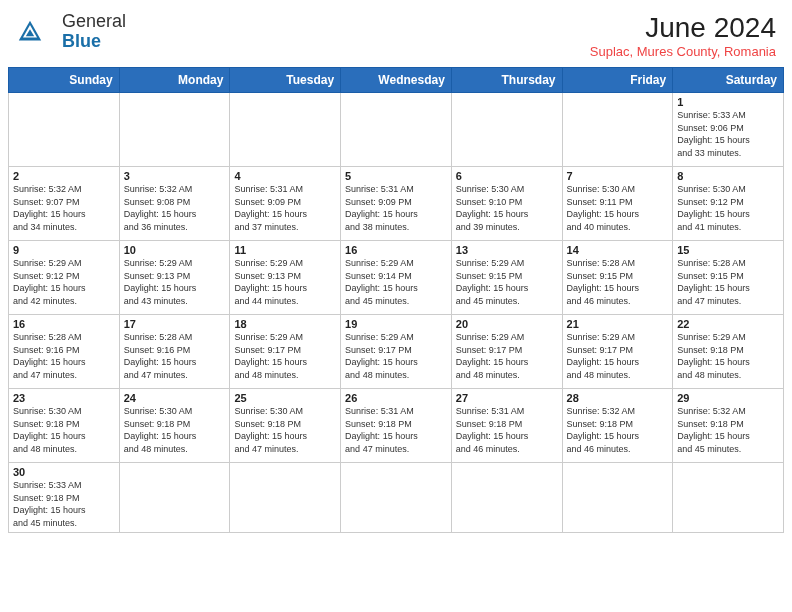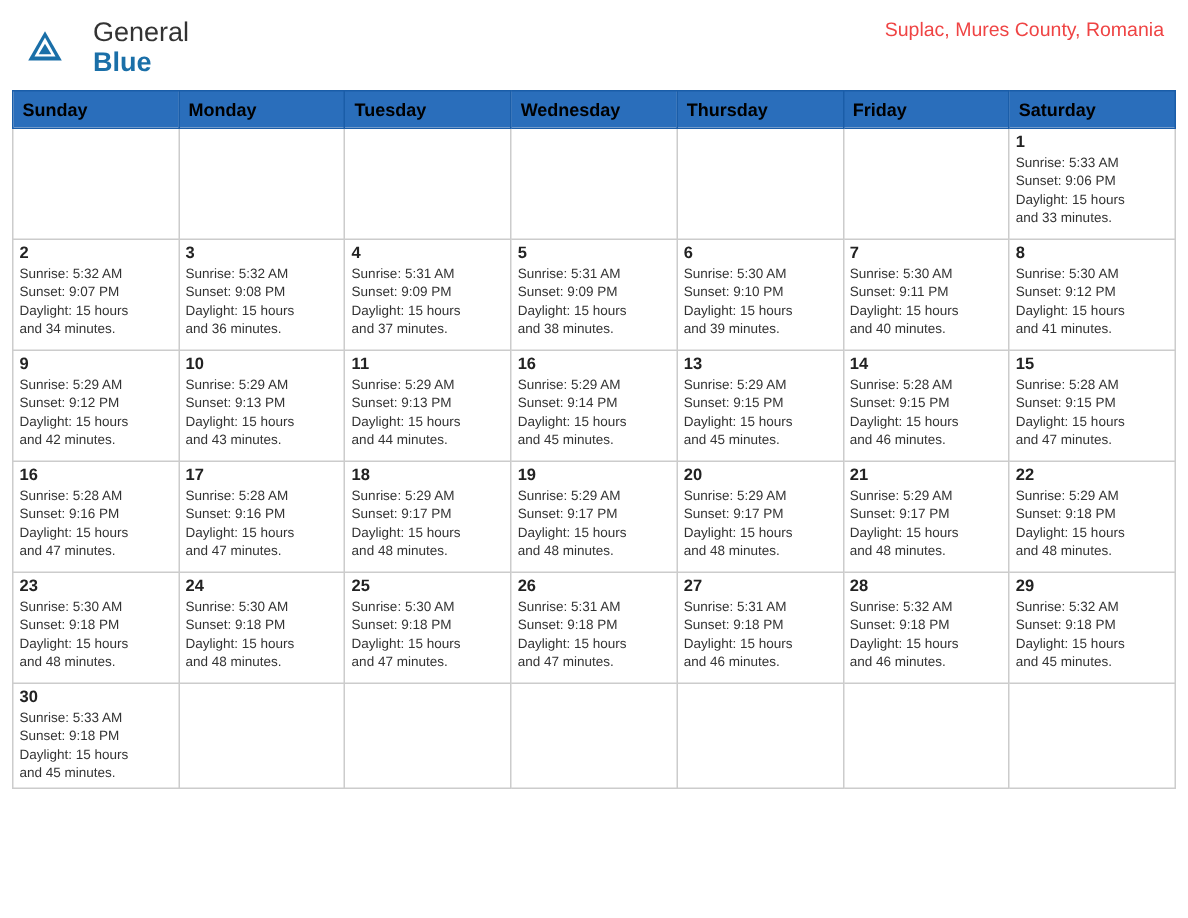--- a/index.html
+++ b/index.html
@@ -50,25 +50,25 @@
       font-size: 13px;
       color: #ef4444;
     }
     .calendar {
       width: calc(100% - 16px);
       margin: 0 8px;
       border-collapse: collapse;
     }
     .calendar thead tr th {
       background: #2a6ebb;
-      color: #000000;
+      color: #ffffff;
       font-size: 12px;
       font-weight: bold;
       padding: 5px 6px;
-      text-align: left;
+      text-align: right;
       border: 1px solid #1a5da8;
     }
     .calendar tbody tr td {
       border: 1px solid #ccc;
       vertical-align: top;
       padding: 3px 4px;
       font-size: 9.5px;
       color: #333;
       background: #fff;
       width: calc(100% / 7);
@@ -110,20 +110,21 @@
         <polygon points="20,4 36,32 4,32" fill="#1a6fa8"></polygon>
         <polygon points="20,10 30,28 10,28" fill="#fff"></polygon>
         <polygon points="20,16 26,26 14,26" fill="#1a6fa8"></polygon>
       </svg>
       <div class="logo-text">
         <span class="general">General</span><br>
         <span class="blue">Blue</span>
       </div>
     </div>
     <div class="title-section">
+      <div class="month-year">June 2024</div>
       <div class="location">Suplac, Mures County, Romania</div>
     </div>
   </div>
 
   <table class="calendar">
     <thead>
       <tr>
         <th class="col-sun">Sunday</th>
         <th class="col-mon">Monday</th>
         <th class="col-tue">Tuesday</th>

